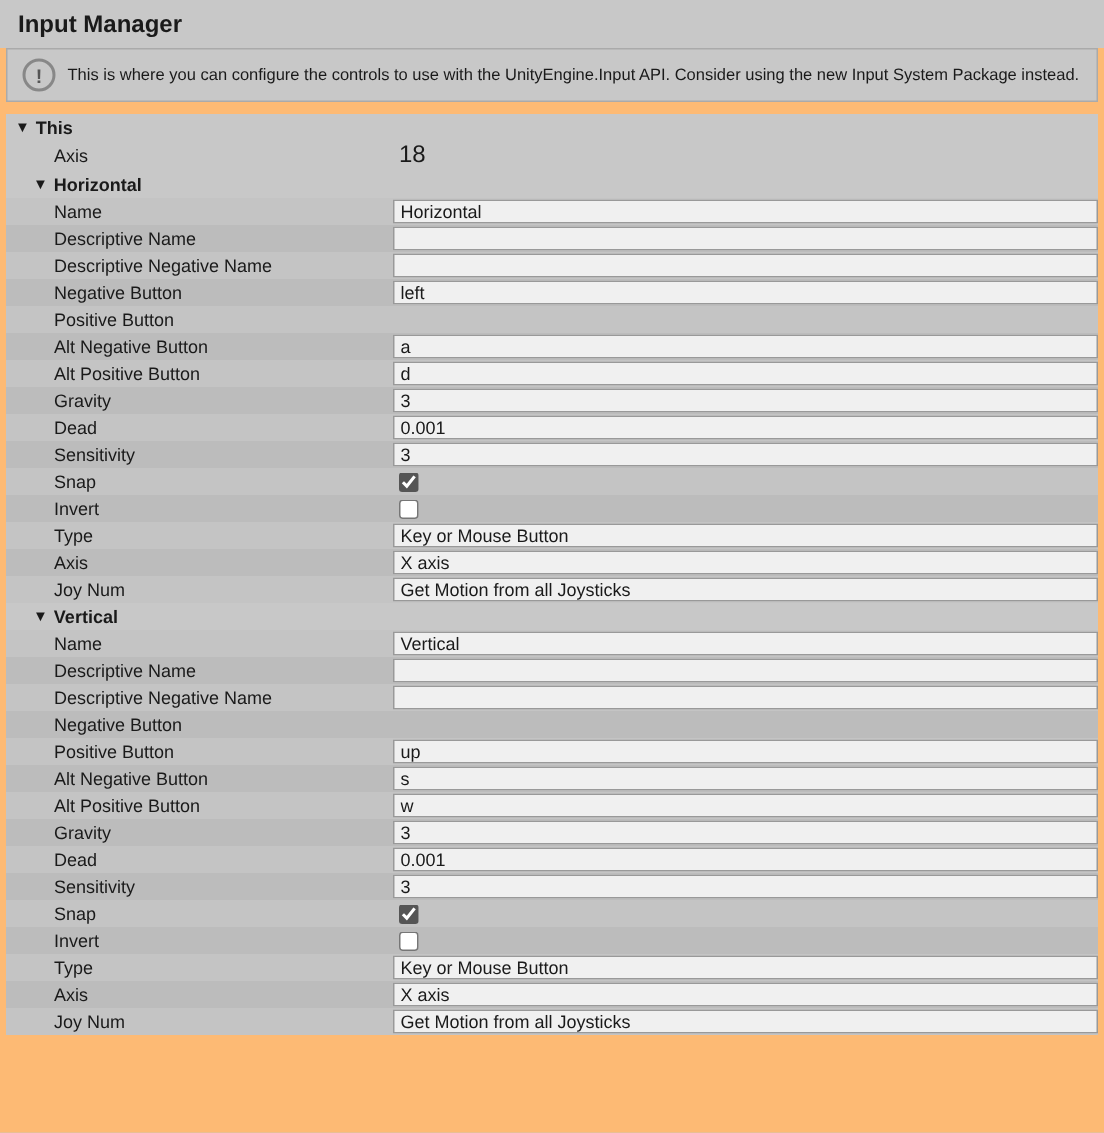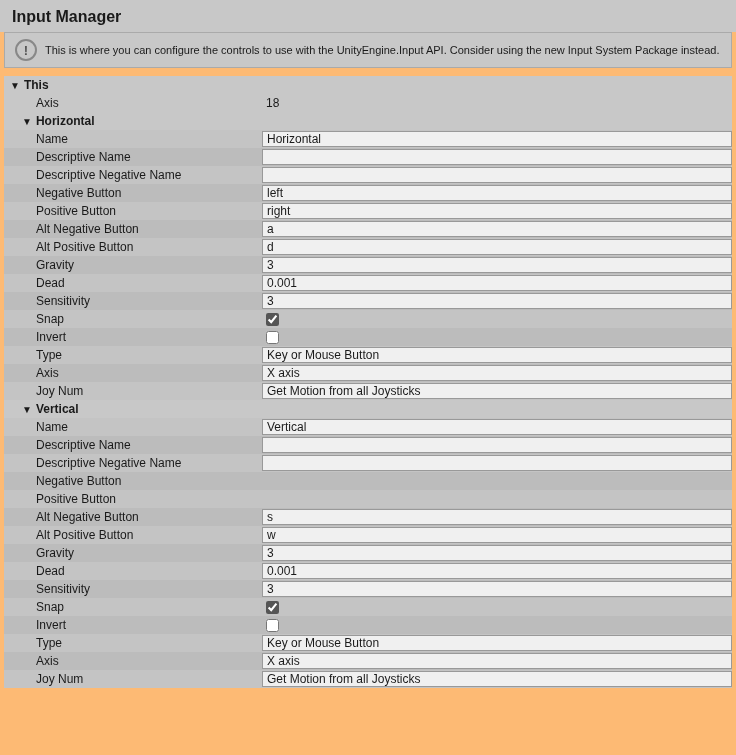--- a/index.html
+++ b/index.html
@@ -119,21 +119,21 @@
       height: 16px;
       outline: none;
     }
     .checkbox {
       width: 13px;
       height: 13px;
       margin-left: 4px;
       accent-color: #555;
     }
     .size-value {
-      font-size: 12px;
+      font-size: 16px;
       color: #1a1a1a;
       padding-left: 4px;
     }
     
     .rows-container .field-row:nth-child(odd) {
       background: #c4c4c4;
     }
     .rows-container .field-row:nth-child(even) {
       background: #bcbcbc;
     }
@@ -190,23 +190,20 @@
           </div>
         </div>
         <div class="field-row" style="background: rgb(188, 188, 188);">
           <span class="field-label">Negative Button</span>
           <div class="field-value-container">
             <input type="text" class="text-input" value="left" style="">
           </div>
         </div>
         <div class="field-row" style="background: rgb(196, 196, 196);">
           <span class="field-label">Positive Button</span>
-          <div class="field-value-container">
-            <input type="text" class="text-input" value="right" style="">
-          </div>
         </div>
         <div class="field-row" style="background: rgb(188, 188, 188);">
           <span class="field-label">Alt Negative Button</span>
           <div class="field-value-container">
             <input type="text" class="text-input" value="a" style="">
           </div>
         </div>
         <div class="field-row" style="background: rgb(196, 196, 196);">
           <span class="field-label">Alt Positive Button</span>
           <div class="field-value-container">
@@ -285,20 +282,23 @@
           <span class="field-label">Descriptive Negative Name</span>
           <div class="field-value-container">
             <input type="text" class="text-input-empty" style="">
           </div>
         </div>
         <div class="field-row" style="background: rgb(188, 188, 188);">
           <span class="field-label">Negative Button</span>
         </div>
         <div class="field-row" style="background: rgb(196, 196, 196);">
           <span class="field-label">Positive Button</span>
+          <div class="field-value-container">
+            <input type="text" class="text-input" value="up" style="">
+          </div>
         </div>
         <div class="field-row" style="background: rgb(188, 188, 188);">
           <span class="field-label">Alt Negative Button</span>
           <div class="field-value-container">
             <input type="text" class="text-input" value="s" style="">
           </div>
         </div>
         <div class="field-row" style="background: rgb(196, 196, 196);">
           <span class="field-label">Alt Positive Button</span>
           <div class="field-value-container">

